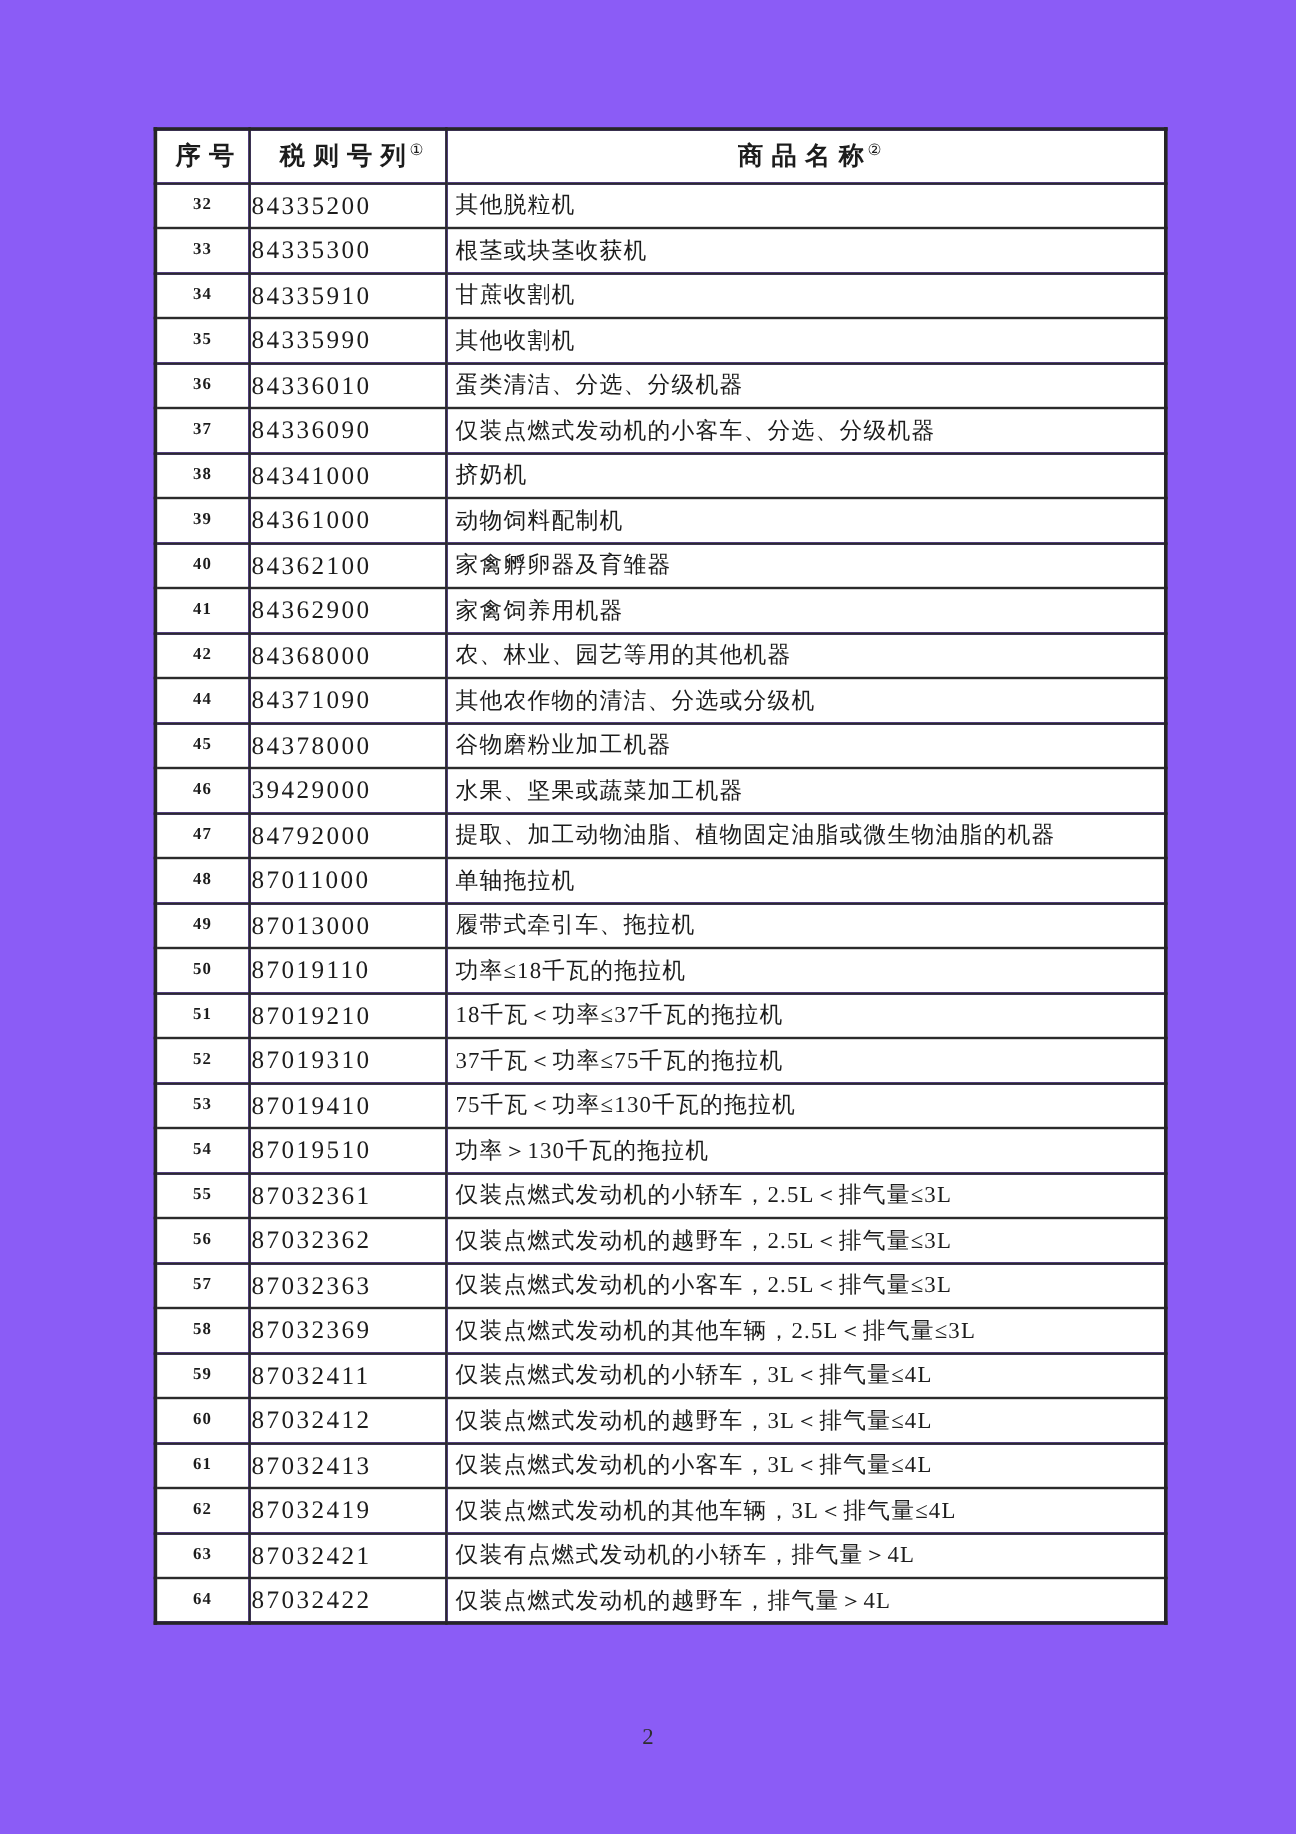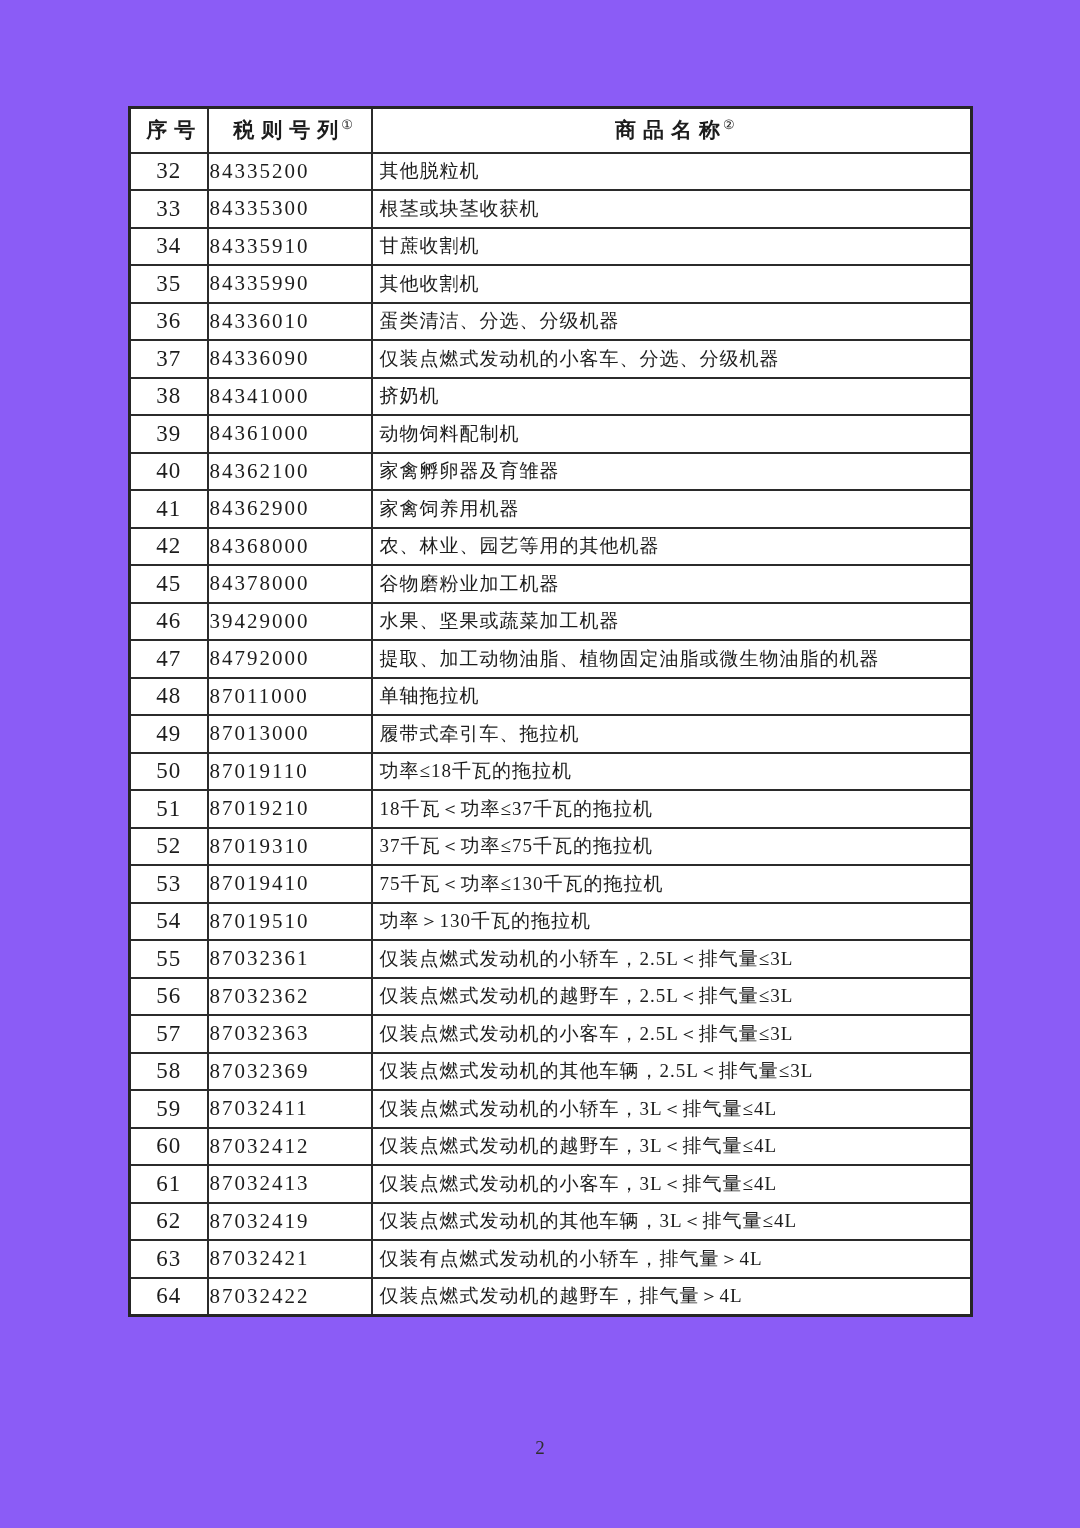--- a/index.html
+++ b/index.html
@@ -50,22 +50,23 @@
     margin-left: 7px; 
   }
   th.h-cell sup {
     font-size: 13px;
     font-weight: normal;
     margin-left: -4px;
     vertical-align: super;
   }
   td.c-index {
     text-align: center;
-    font-size: 23px;
+    font-size: 14px;
     letter-spacing: 1px;
+    font-weight: bold;
   }
   td.c-code {
     text-align: left;
     font-size: 21px;
     letter-spacing: 2px;
   }
   td.c-name {
     text-align: left;
     font-size: 19px;
     letter-spacing: 1px;
@@ -156,20 +157,25 @@
     <td class="c-index">41</td>
     <td class="c-code">84362900</td>
     <td class="c-name">家禽饲养用机器</td>
   </tr>
         <tr>
     <td class="c-index">42</td>
     <td class="c-code">84368000</td>
     <td class="c-name">农、林业、园艺等用的其他机器</td>
   </tr>
         <tr>
+    <td class="c-index">44</td>
+    <td class="c-code">84371090</td>
+    <td class="c-name">其他农作物的清洁、分选或分级机</td>
+  </tr>
+        <tr>
     <td class="c-index">45</td>
     <td class="c-code">84378000</td>
     <td class="c-name">谷物磨粉业加工机器</td>
   </tr>
         <tr>
     <td class="c-index">46</td>
     <td class="c-code">39429000</td>
     <td class="c-name">水果、坚果或蔬菜加工机器</td>
   </tr>
         <tr>

